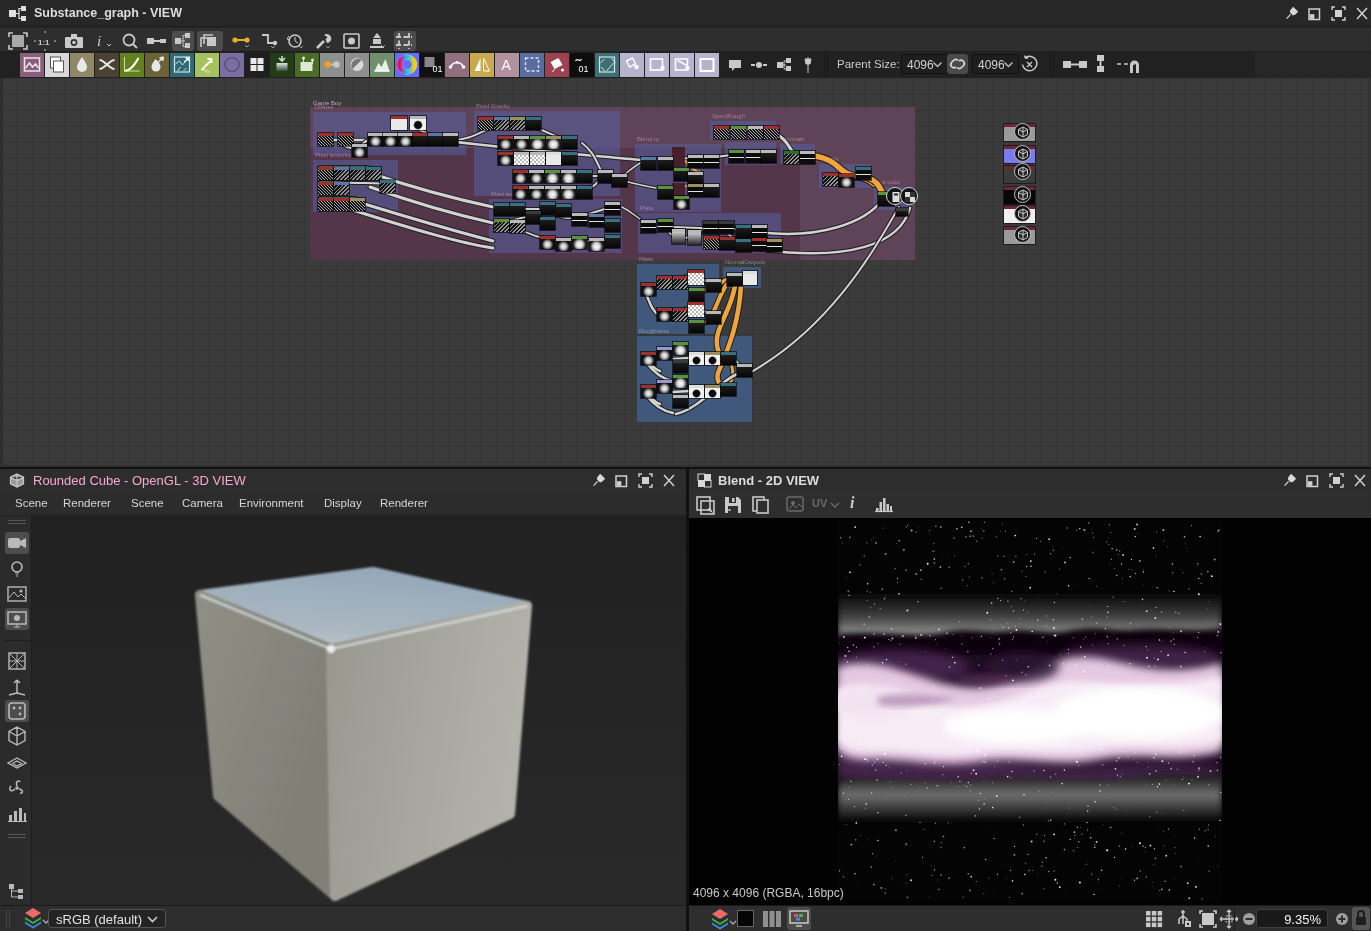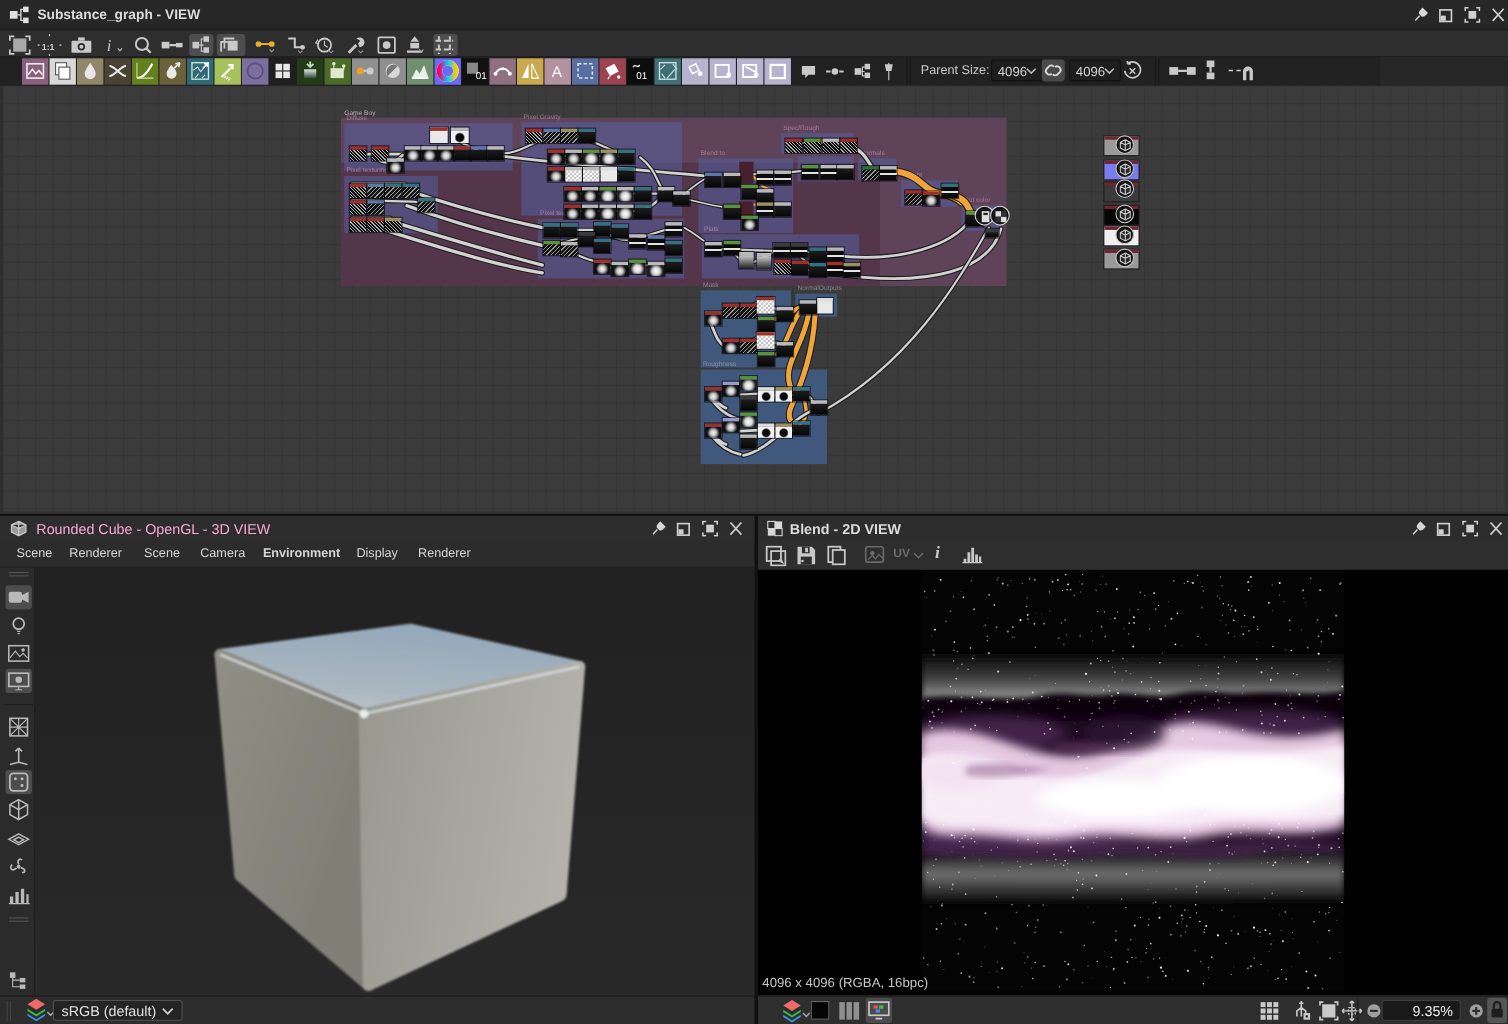--- a/index.html
+++ b/index.html
@@ -612,21 +612,21 @@
       </svg>
       <svg style="position:absolute;left:662px;top:4px;" width="14" height="15" viewBox="0 0 14 15">
         <path d="M2 2 L12 13 M12 2 L2 13" stroke="#d0d0d0" stroke-width="1.5"></path>
       </svg>
   </div>
   <div style="position:absolute;left:0;top:23px;width:686px;height:24px;background:#2c2c2c;border-bottom:1px solid #222;">
     <div style="position:absolute;left:15px;top:5px;font-size:11.5px;color:#d6d6d6;font-weight:normal;white-space:nowrap;">Scene</div>
       <div style="position:absolute;left:63px;top:5px;font-size:11.5px;color:#d6d6d6;font-weight:normal;white-space:nowrap;">Renderer</div>
       <div style="position:absolute;left:131px;top:5px;font-size:11.5px;color:#d6d6d6;font-weight:normal;white-space:nowrap;">Scene</div>
     <div style="position:absolute;left:182px;top:5px;font-size:11.5px;color:#d6d6d6;font-weight:normal;white-space:nowrap;">Camera</div>
-      <div style="position:absolute;left:239px;top:5px;font-size:11.5px;color:#d6d6d6;font-weight:bold;white-space:nowrap;">Environment</div>
+      <div style="position:absolute;left:239px;top:5px;font-size:11.5px;color:#d6d6d6;font-weight:normal;white-space:nowrap;">Environment</div>
       <div style="position:absolute;left:324px;top:5px;font-size:11.5px;color:#d6d6d6;font-weight:normal;white-space:nowrap;">Display</div>
     <div style="position:absolute;left:380px;top:5px;font-size:11.5px;color:#d6d6d6;font-weight:normal;white-space:nowrap;">Renderer</div>
   </div>
 
   <div style="position:absolute;left:32px;top:47px;width:654px;height:389px;background:linear-gradient(#212121,#292929);overflow:hidden;">
     <svg style="position:absolute;left:0;top:0;" width="654" height="389" viewBox="0 0 654 389">
 <defs>
 <linearGradient id="ctop" x1="0.1" y1="1" x2="0.45" y2="0">
             <stop offset="0" stop-color="#c2c7ca"></stop>
             <stop offset="0.35" stop-color="#aab7c1"></stop>

